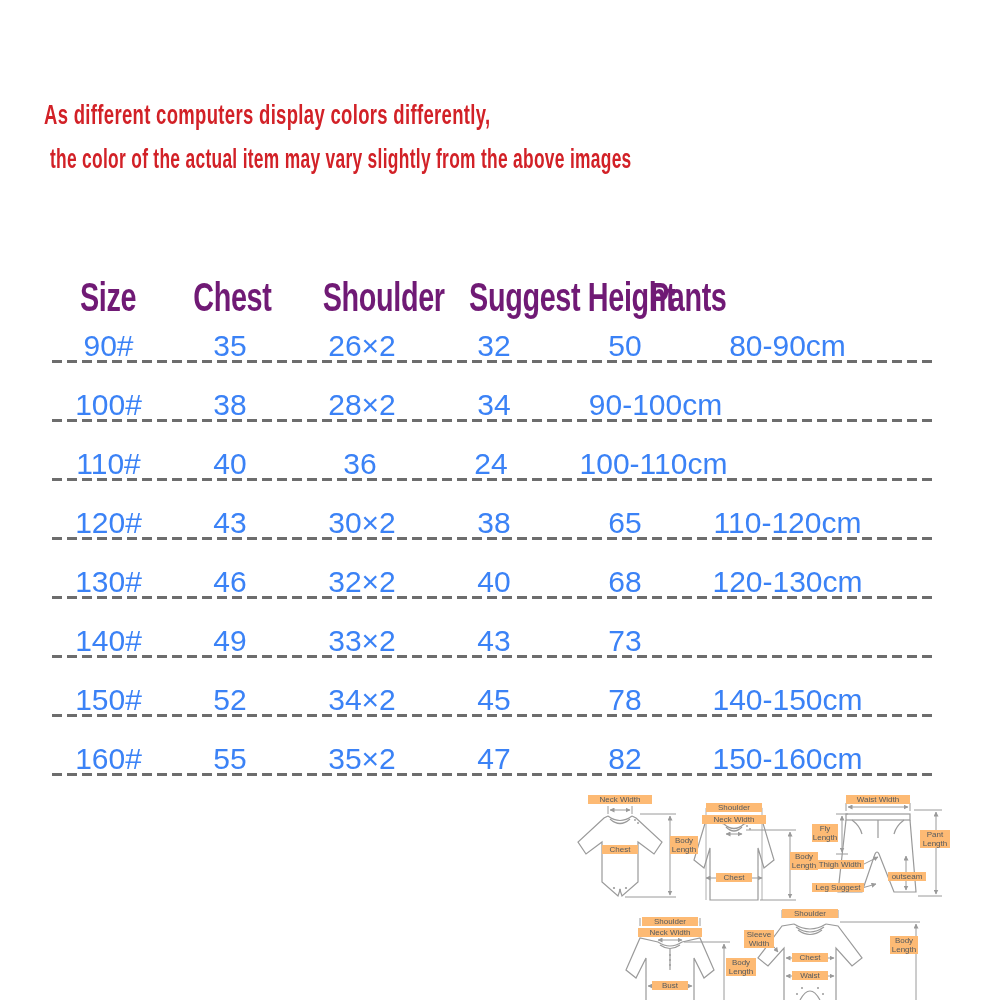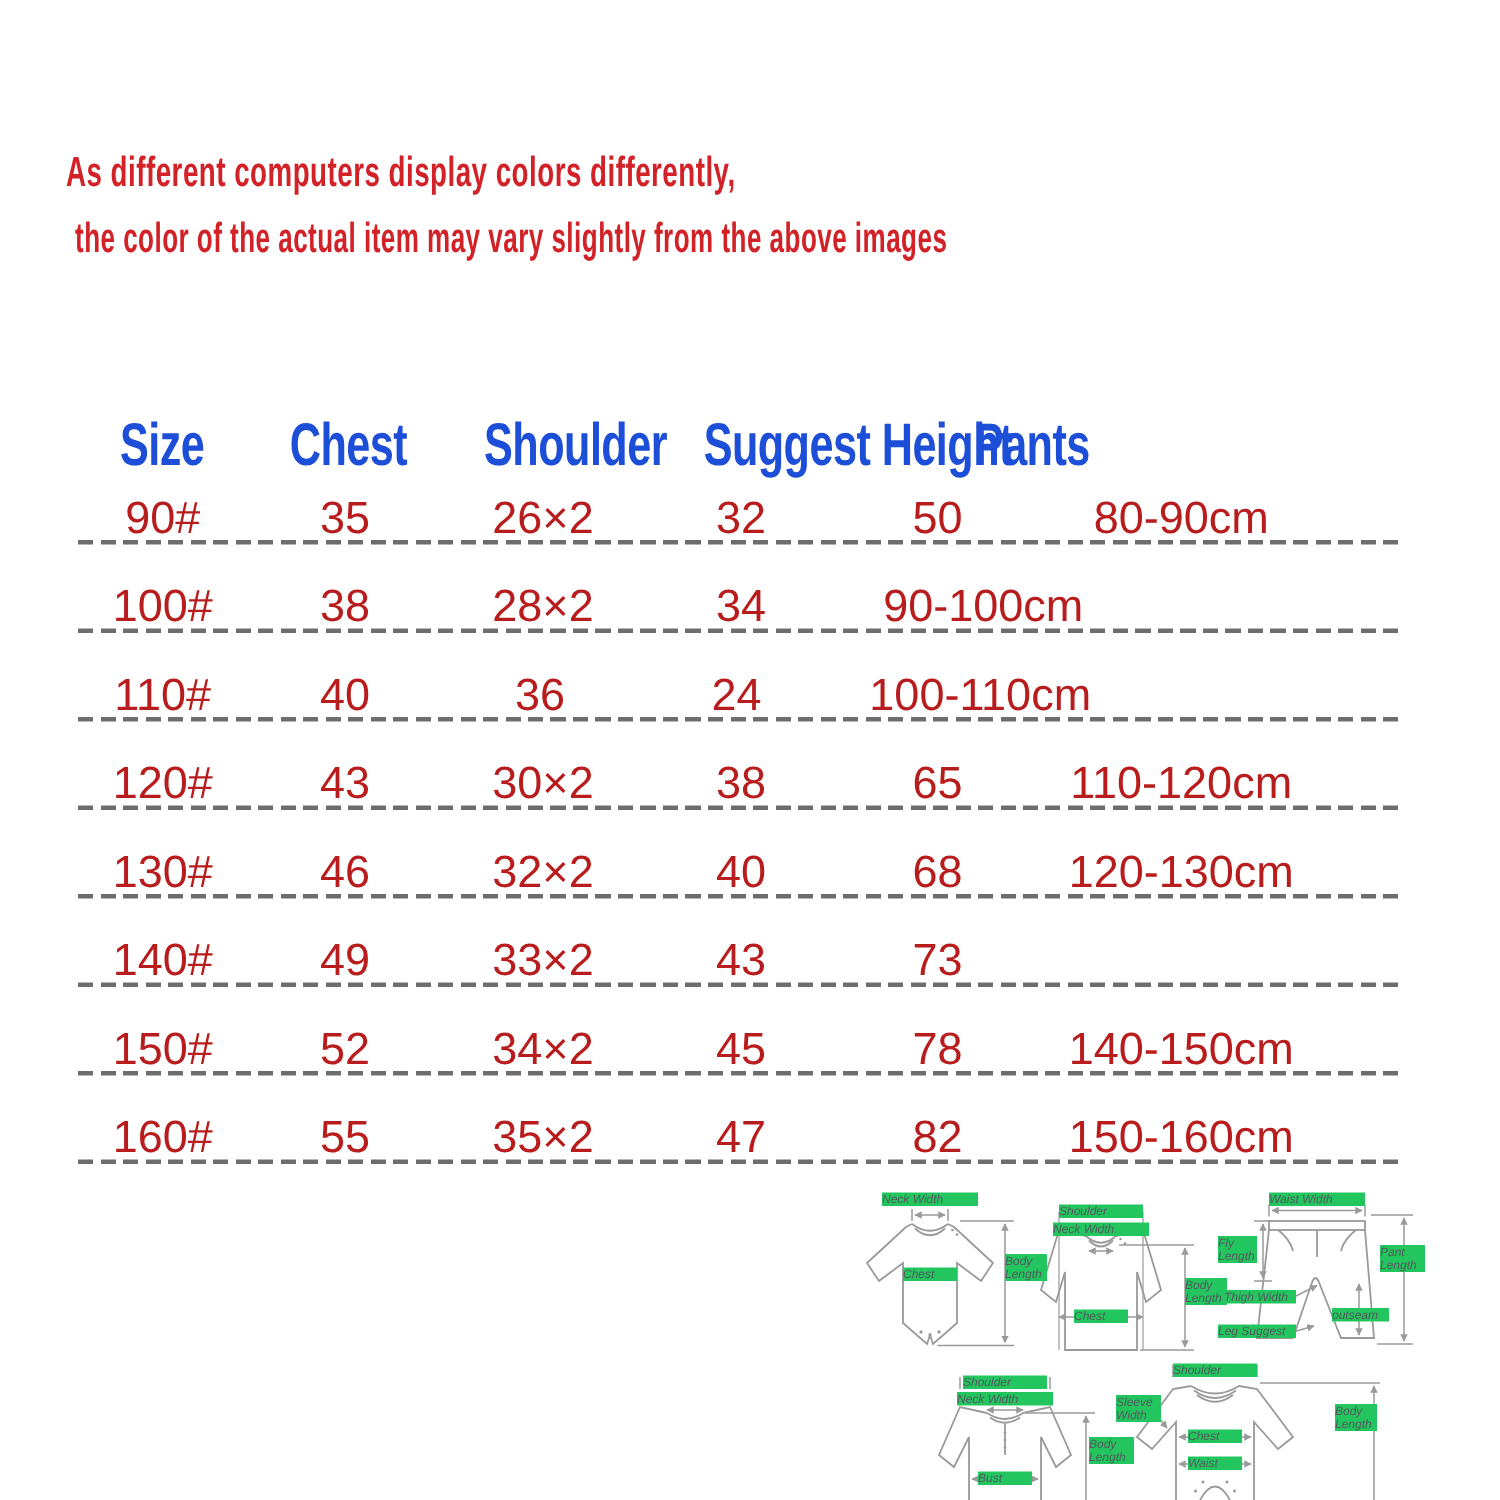--- a/index.html
+++ b/index.html
@@ -13,41 +13,41 @@
     white-space:nowrap;
   }
   .disc > span { display:inline-block; transform-origin:0 50%; letter-spacing:.5px; }
   #disc1 { left:44px; top:99px; }
   #disc1 > span { transform:scaleX(0.66); }
   #disc2 { left:50px; top:143px; }
   #disc2 > span { transform:scaleX(0.62); }
 
   
   #size-table { position:absolute; left:52px; top:276px; width:882px; }
-  .thead { display:flex; height:42px; align-items:center; color:#1d4ed8; }
+  .thead { display:flex; height:42px; align-items:center; color:#701a75; }
   .thead .c { font-size:40px; font-weight:bold; white-space:nowrap; }
   .thead .c > span { display:inline-block; transform:scaleX(0.72); letter-spacing:-.5px; }
   .c { text-align:center; flex:0 0 auto; }
   .w0{width:113px} .w1{width:130px} .w2{width:134px} .w3{width:130px} .w4{width:132px} .w5{width:193px}
   .tbody { margin-top:-14px; }
   .trow {
     display:flex; align-items:center; height:59px; box-sizing:border-box;
-    padding-top:24px; position:relative; color:#b91c1c; font-size:30px; white-space:nowrap;
+    padding-top:24px; position:relative; color:#3b82f6; font-size:30px; white-space:nowrap;
   }
   .trow::after {
     content:""; position:absolute; left:0; right:0; bottom:0; height:3px;
     background:repeating-linear-gradient(to right,#6d6d6d 0 10px,transparent 10px 15px);
   }
 
   
   .diag { position:absolute; }
   .diag svg { position:absolute; left:0; top:0; overflow:visible; }
   .dlabel {
     position:absolute; font-size:8px; line-height:1.15; color:#555a5e;
-    text-align:left; background:#22c55e; z-index:2;font-style:italic;
+    text-align:center; background:#fdba74; z-index:2;
   }
   #d1 { left:570px; top:798px; width:128px; height:114px; }
   #d2 { left:692px; top:800px; width:126px; height:108px; }
   #d3 { left:816px; top:798px; width:132px; height:112px; }
   #d4 { left:624px; top:914px; width:138px; height:86px; }
   #d5 { left:750px; top:908px; width:175px; height:92px; }
 </style>
 </head>
 <body>
 

